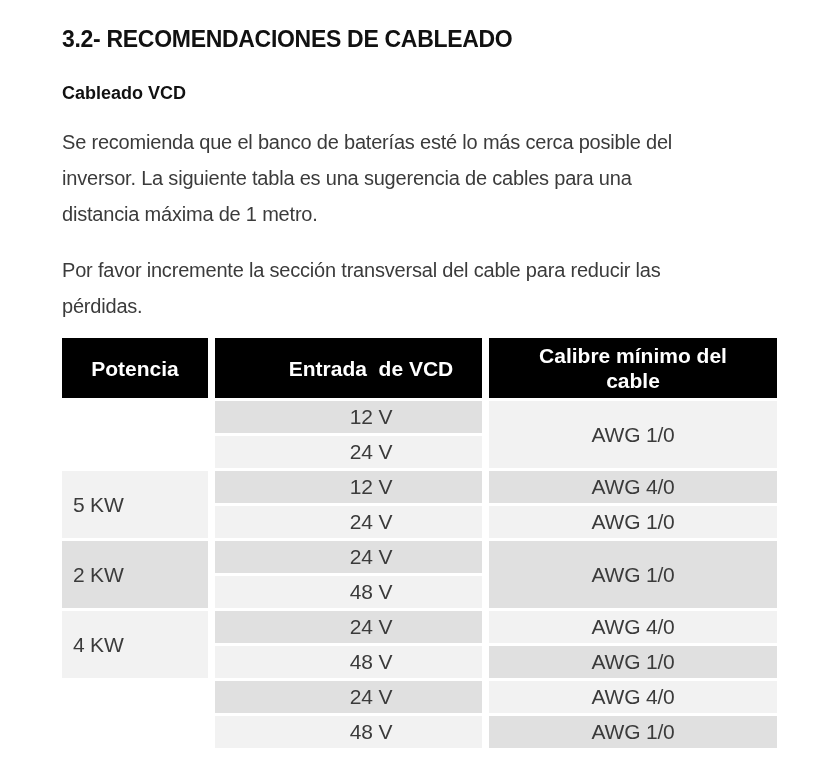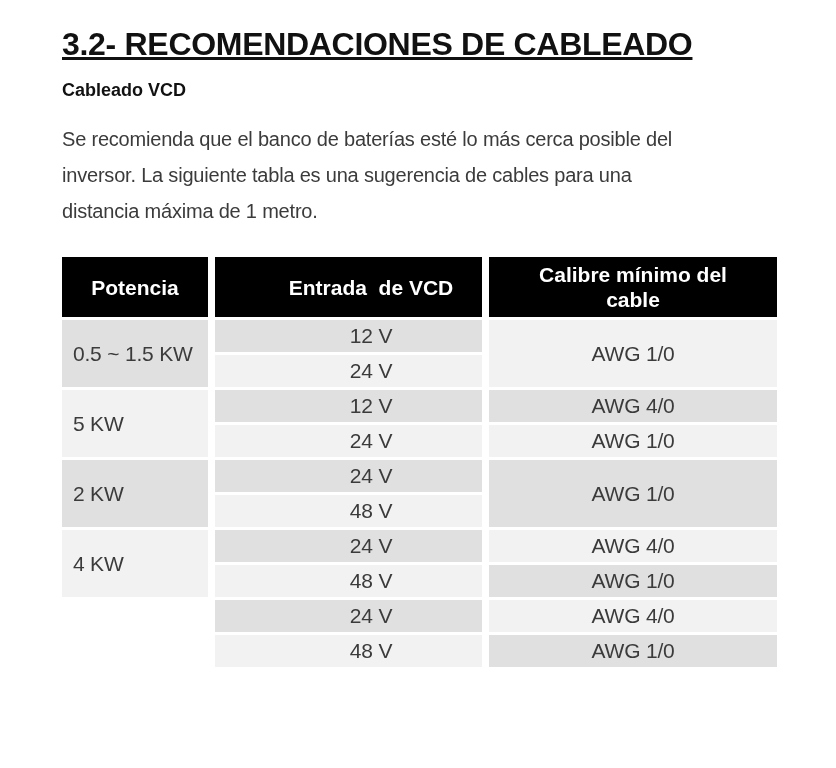--- a/index.html
+++ b/index.html
@@ -14,43 +14,42 @@
   * { box-sizing: border-box; margin: 0; padding: 0; }
   html, body {
     width: 836px; height: 768px;
     background: var(--page-bg);
     font-family: "Liberation Sans", sans-serif;
     overflow: hidden;
   }
   .page { padding: 26px 40px 0 62px; }
 
   .section-title {
-    font-size: 32px;
+    font-size: 23px;
     font-weight: 700;
     color: var(--heading-text);
     letter-spacing: -0.3px;
-    text-decoration: underline;
   }
   .sub-title {
-    margin-top: 17px;
+    margin-top: 30px;
     font-size: 18px;
     font-weight: 700;
     color: var(--heading-text);
   }
   .para {
     margin-top: 20px;
     font-size: 20px;
     line-height: 36px;
     color: var(--body-text);
     max-width: 648px;
     letter-spacing: -0.2px;
   }
 
   .tbl {
-    margin-top: 28px;
+    margin-top: 14px;
     display: grid;
     grid-template-columns: 146px 267px 288px;
     grid-template-rows: 60px repeat(10, 32px);
     column-gap: 7px;
     row-gap: 3px;
     width: max-content;
   }
   .hc {
     background: var(--header-bg);
     color: var(--header-text);
@@ -90,28 +89,28 @@
 </style>
 </head>
 <body>
 
 <div class="page">
 
   <h1 class="section-title">3.2- RECOMENDACIONES DE CABLEADO</h1>
   <h2 class="sub-title">Cableado VCD</h2>
 
   <p class="para">Se recomienda que el banco de baterías esté lo más cerca posible del inversor. La siguiente tabla es una sugerencia de cables para una distancia máxima de 1 metro.</p>
+  <p class="para">Por favor incremente la sección transversal del cable para reducir las pérdidas.</p>
 
   <div class="tbl">
 
     <div class="hc r1 c1">Potencia</div>
     <div class="hc r1 c2">Entrada  de VCD</div>
     <div class="hc pad r1 c3">Calibre mínimo del cable</div>
 
-    <div class="c pot dark r2s c1">0.5 ~ 1.5 KW</div>
     <div class="c dark  r2 c2">12 V</div>
     <div class="c light r3 c2">24 V</div>
     <div class="c light r2s c3">AWG 1/0</div>
 
     <div class="c pot light r4s c1">5 KW</div>
     <div class="c dark  r4 c2">12 V</div>
     <div class="c dark  r4 c3">AWG 4/0</div>
     <div class="c light r5 c2">24 V</div>
     <div class="c light r5 c3">AWG 1/0</div>
 

